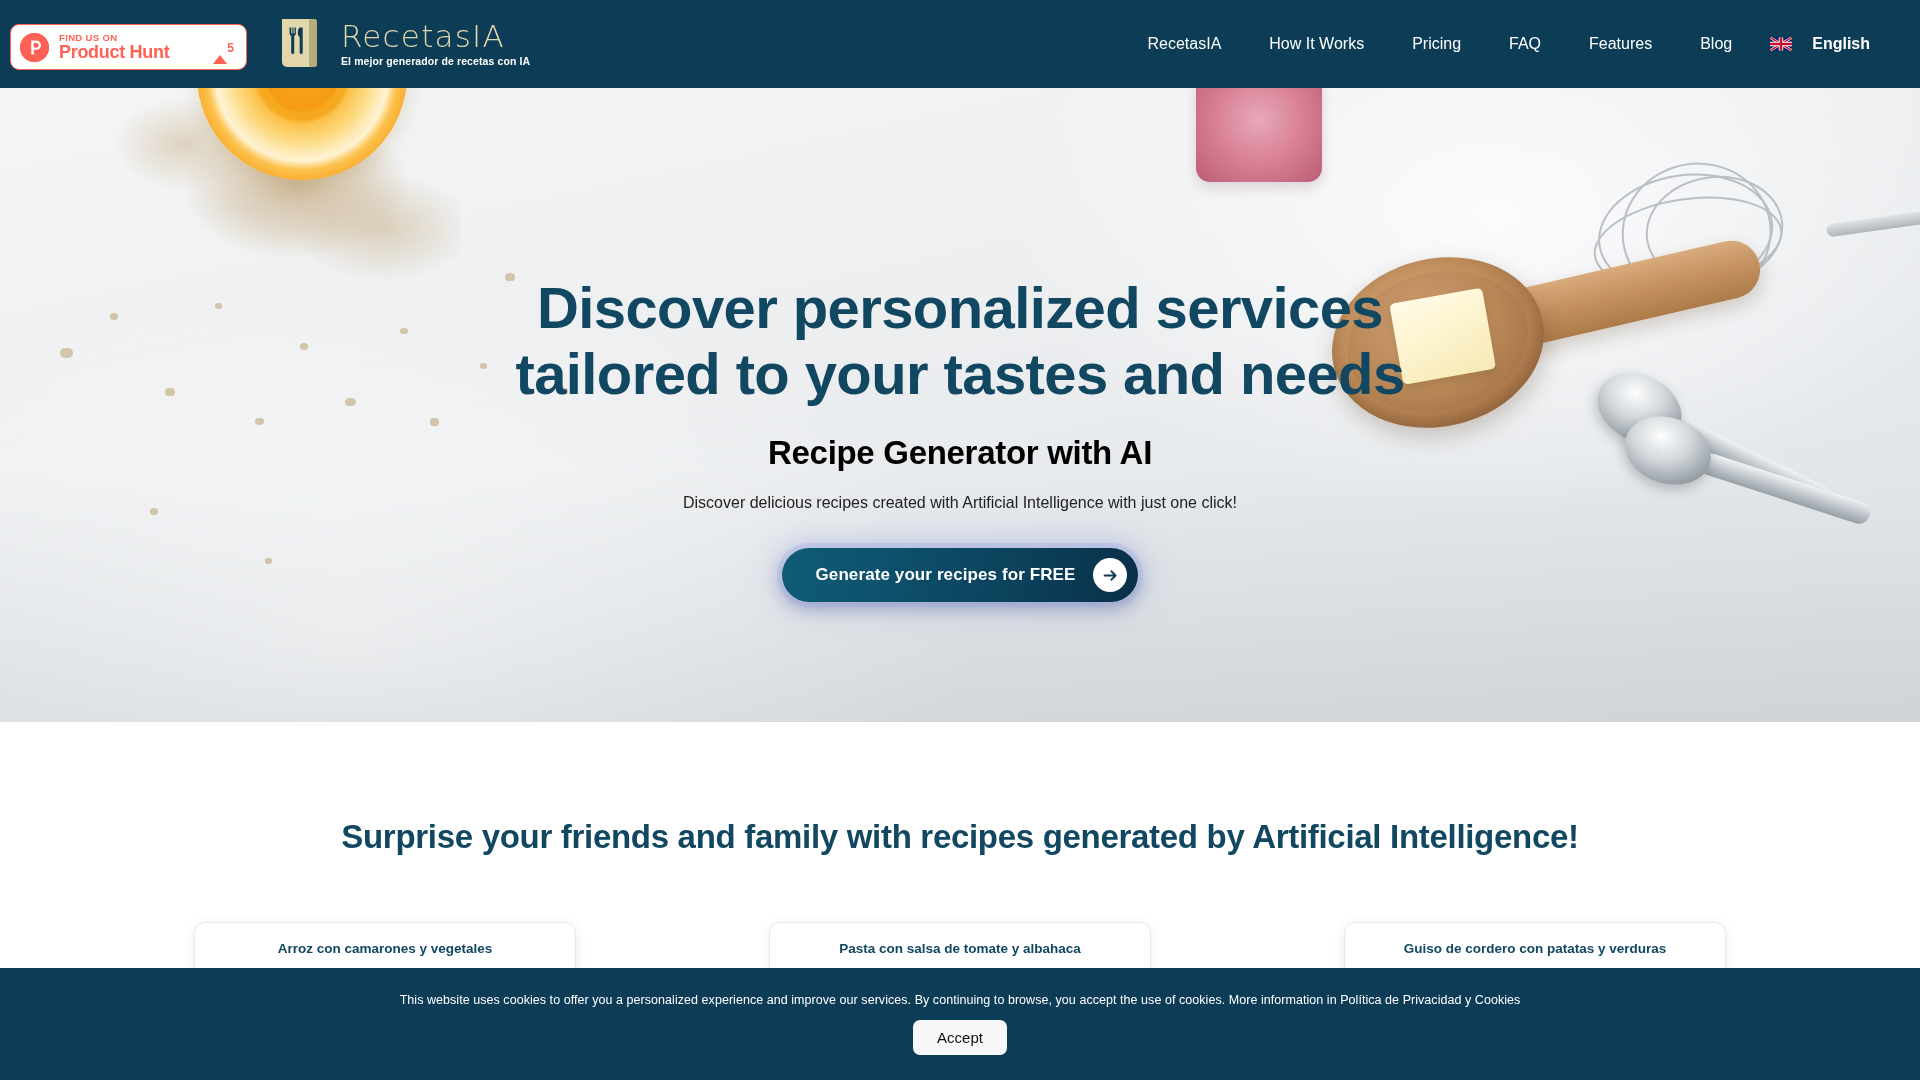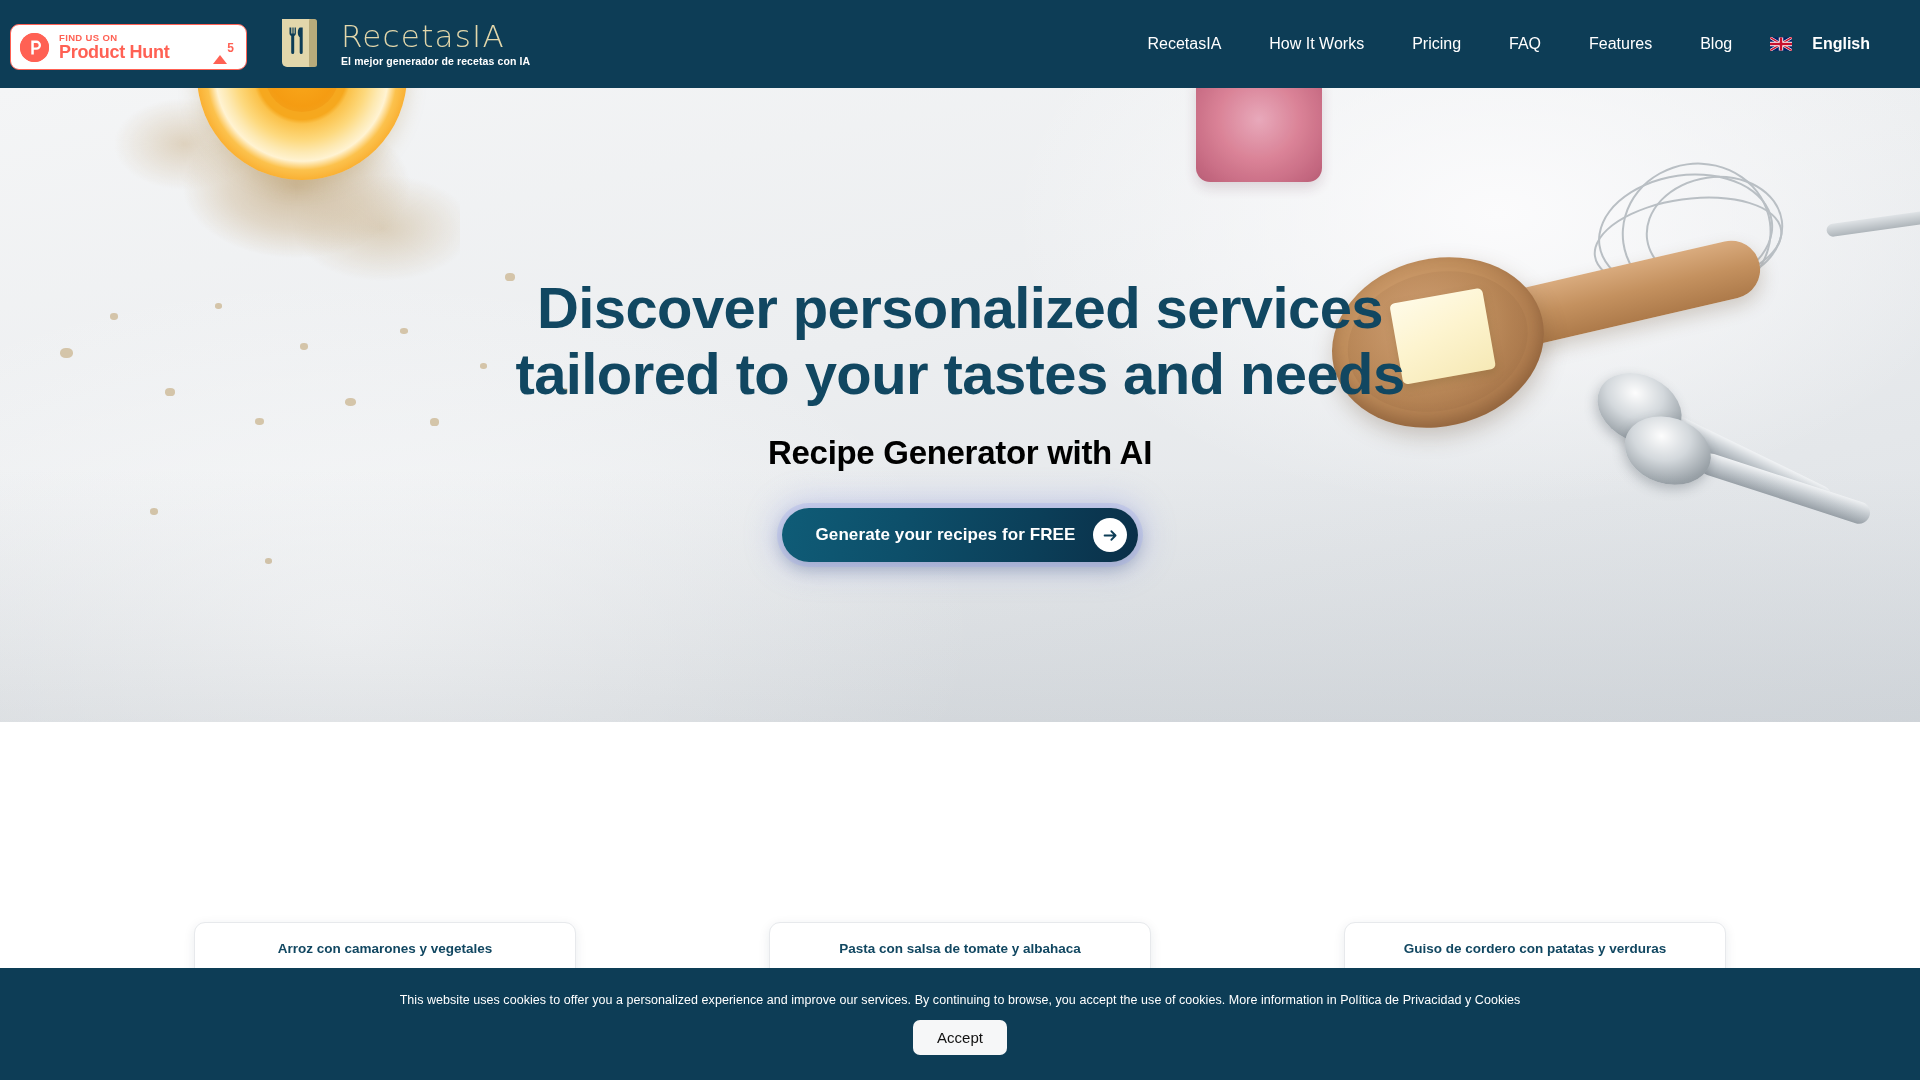--- a/index.html
+++ b/index.html
@@ -394,32 +394,34 @@
 
     <div class="vig"></div>
   </div>
 
   <div class="hero-content">
     <h1 class="hero-h1">
       <span>Discover personalized services</span><br>
       <span>tailored to your tastes and needs</span>
     </h1>
     <h2 class="hero-h2">Recipe Generator with AI</h2>
+    <p class="hero-p">Discover delicious recipes created with Artificial Intelligence with just one click!</p>
     <button class="cta">
       <span class="cta-label">Generate your recipes for FREE</span>
       <span class="cta-arrow">
         <svg width="17" height="17" viewBox="0 0 20 20">
           <path d="M3 10h13M11 5l5 5-5 5" stroke="#0d3d56" stroke-width="2.1" fill="none" stroke-linecap="round" stroke-linejoin="round"></path>
         </svg>
       </span>
     </button>
   </div>
 </div>
 
 <div class="section">
+  <h2 class="section-h2">Surprise your friends and family with recipes generated by Artificial Intelligence!</h2>
   <div class="cards">
     <div class="card">
       <div class="card-title">Arroz con camarones y vegetales</div>
       <div class="card-img"></div>
     </div>
     <div class="card">
       <div class="card-title">Pasta con salsa de tomate y albahaca</div>
       <div class="card-img"></div>
     </div>
     <div class="card">

